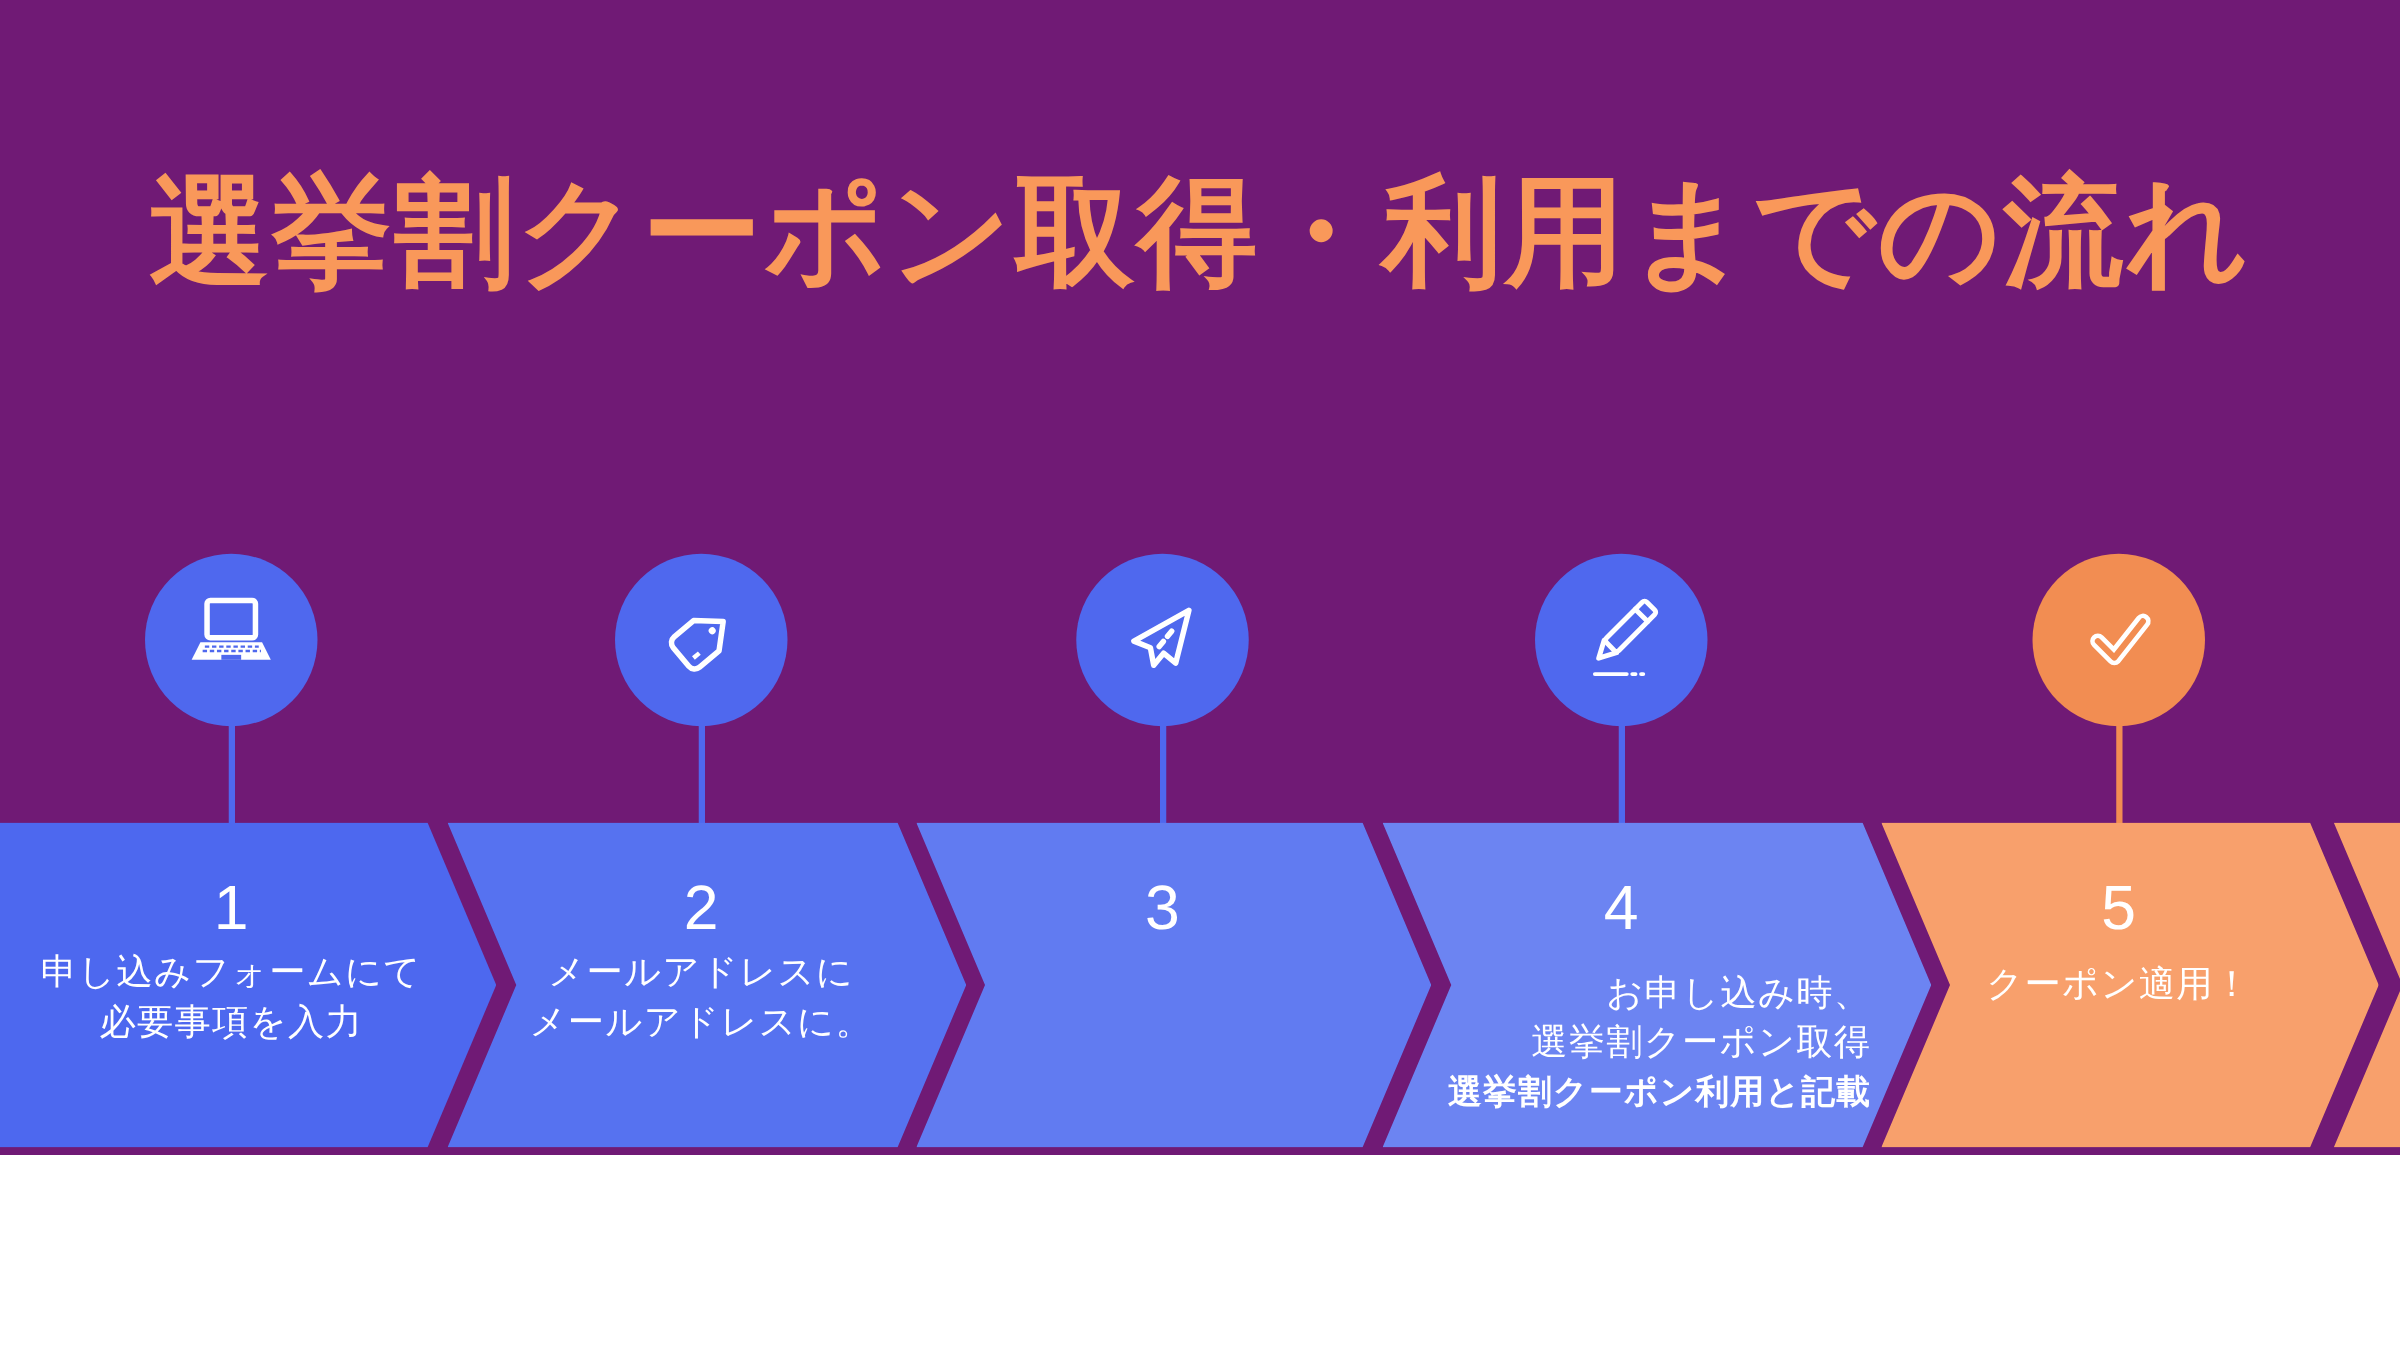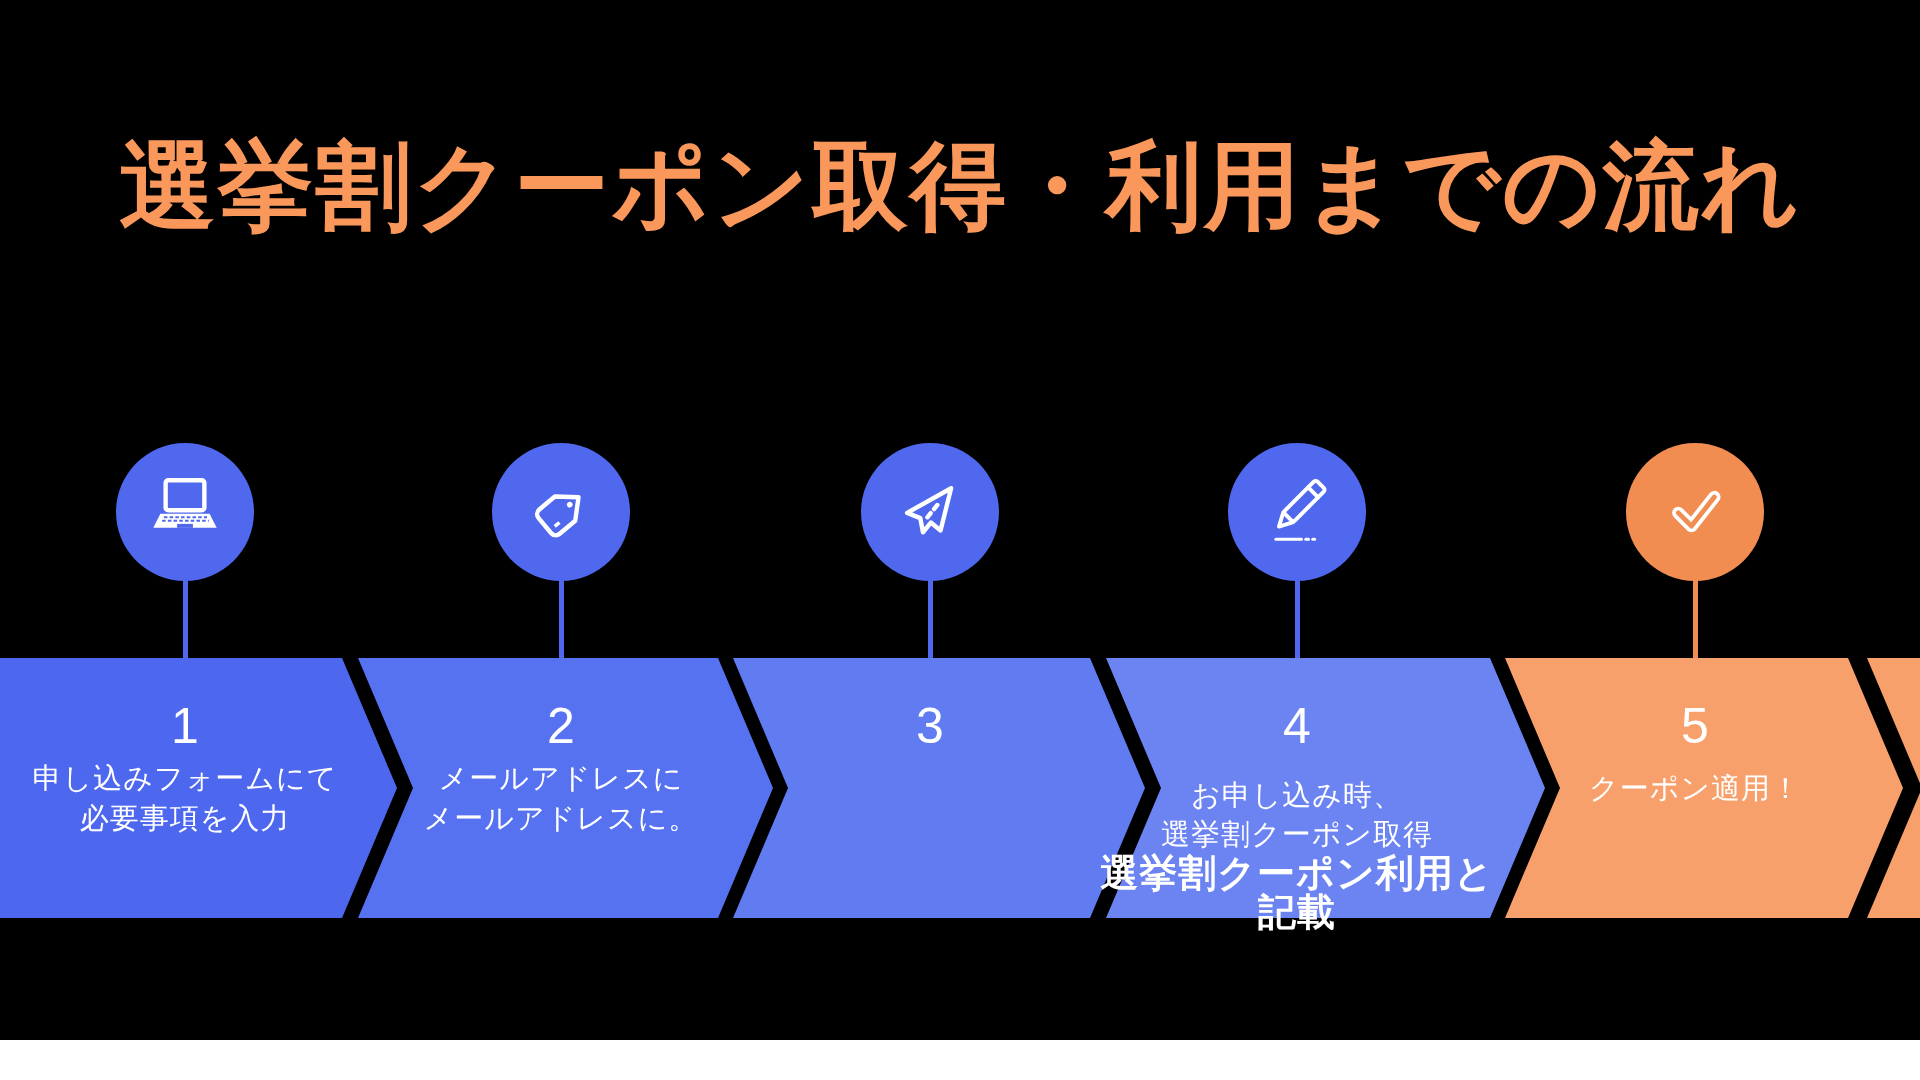--- a/index.html
+++ b/index.html
@@ -1,17 +1,17 @@
 <!DOCTYPE html>
 <html><head>
 <meta charset="utf-8">
 <style>
   html,body{margin:0;padding:0;background:#ffffff;}
   .canvas{
-    position:relative;width:1920px;height:1040px;background:#000000;overflow:hidden;
+    position:relative;width:1920px;height:924px;background:#701a75;overflow:hidden;
     font-family:"Liberation Sans",sans-serif;
     text-decoration:underline;
   }
   .title{
     position:absolute;top:138px;left:0;width:1920px;text-align:center;
     font-size:96px;font-weight:800;letter-spacing:2px;color:#f9985a;
     line-height:1.0;white-space:nowrap;
   }
   
   .badge{
@@ -38,22 +38,22 @@
   .chev.c5{left:1505px;width:398px;background:#f8a06c;
     clip-path:polygon(0 0,343px 0,398px 130px,343px 260px,0 260px,55px 130px);}
   .chev.c6{left:1867px;width:120px;background:#f8a06c;
     clip-path:polygon(0 0,120px 0,120px 260px,0 260px,55px 130px);}
   
   .content{position:absolute;top:696px;width:360px;text-align:center;color:#ffffff;}
   .content .num{font-size:50px;font-weight:500;line-height:60px;}
   .content .lines{font-size:29px;font-weight:500;letter-spacing:1px;}
   .content.s123 .lines{margin-top:2px;line-height:40px;}
   .content.s4{width:400px;}
-  .content.s4 .lines{margin-top:20px;line-height:39px;}
-  .content.s4 .lines .bold{font-weight:700;font-size:38px;}
+  .content.s4 .lines{margin-top:20px;line-height:39px;text-align:right;}
+  .content.s4 .lines .bold{font-weight:700;font-size:27px;}
   .content.s5 .lines{margin-top:12px;line-height:40px;}
 </style>
 </head>
 <body>
 
 <div class="canvas">
 
   <div class="title">選挙割クーポン取得・利用までの流れ</div>
 
   <div class="badge blue" style="left:116px;">

